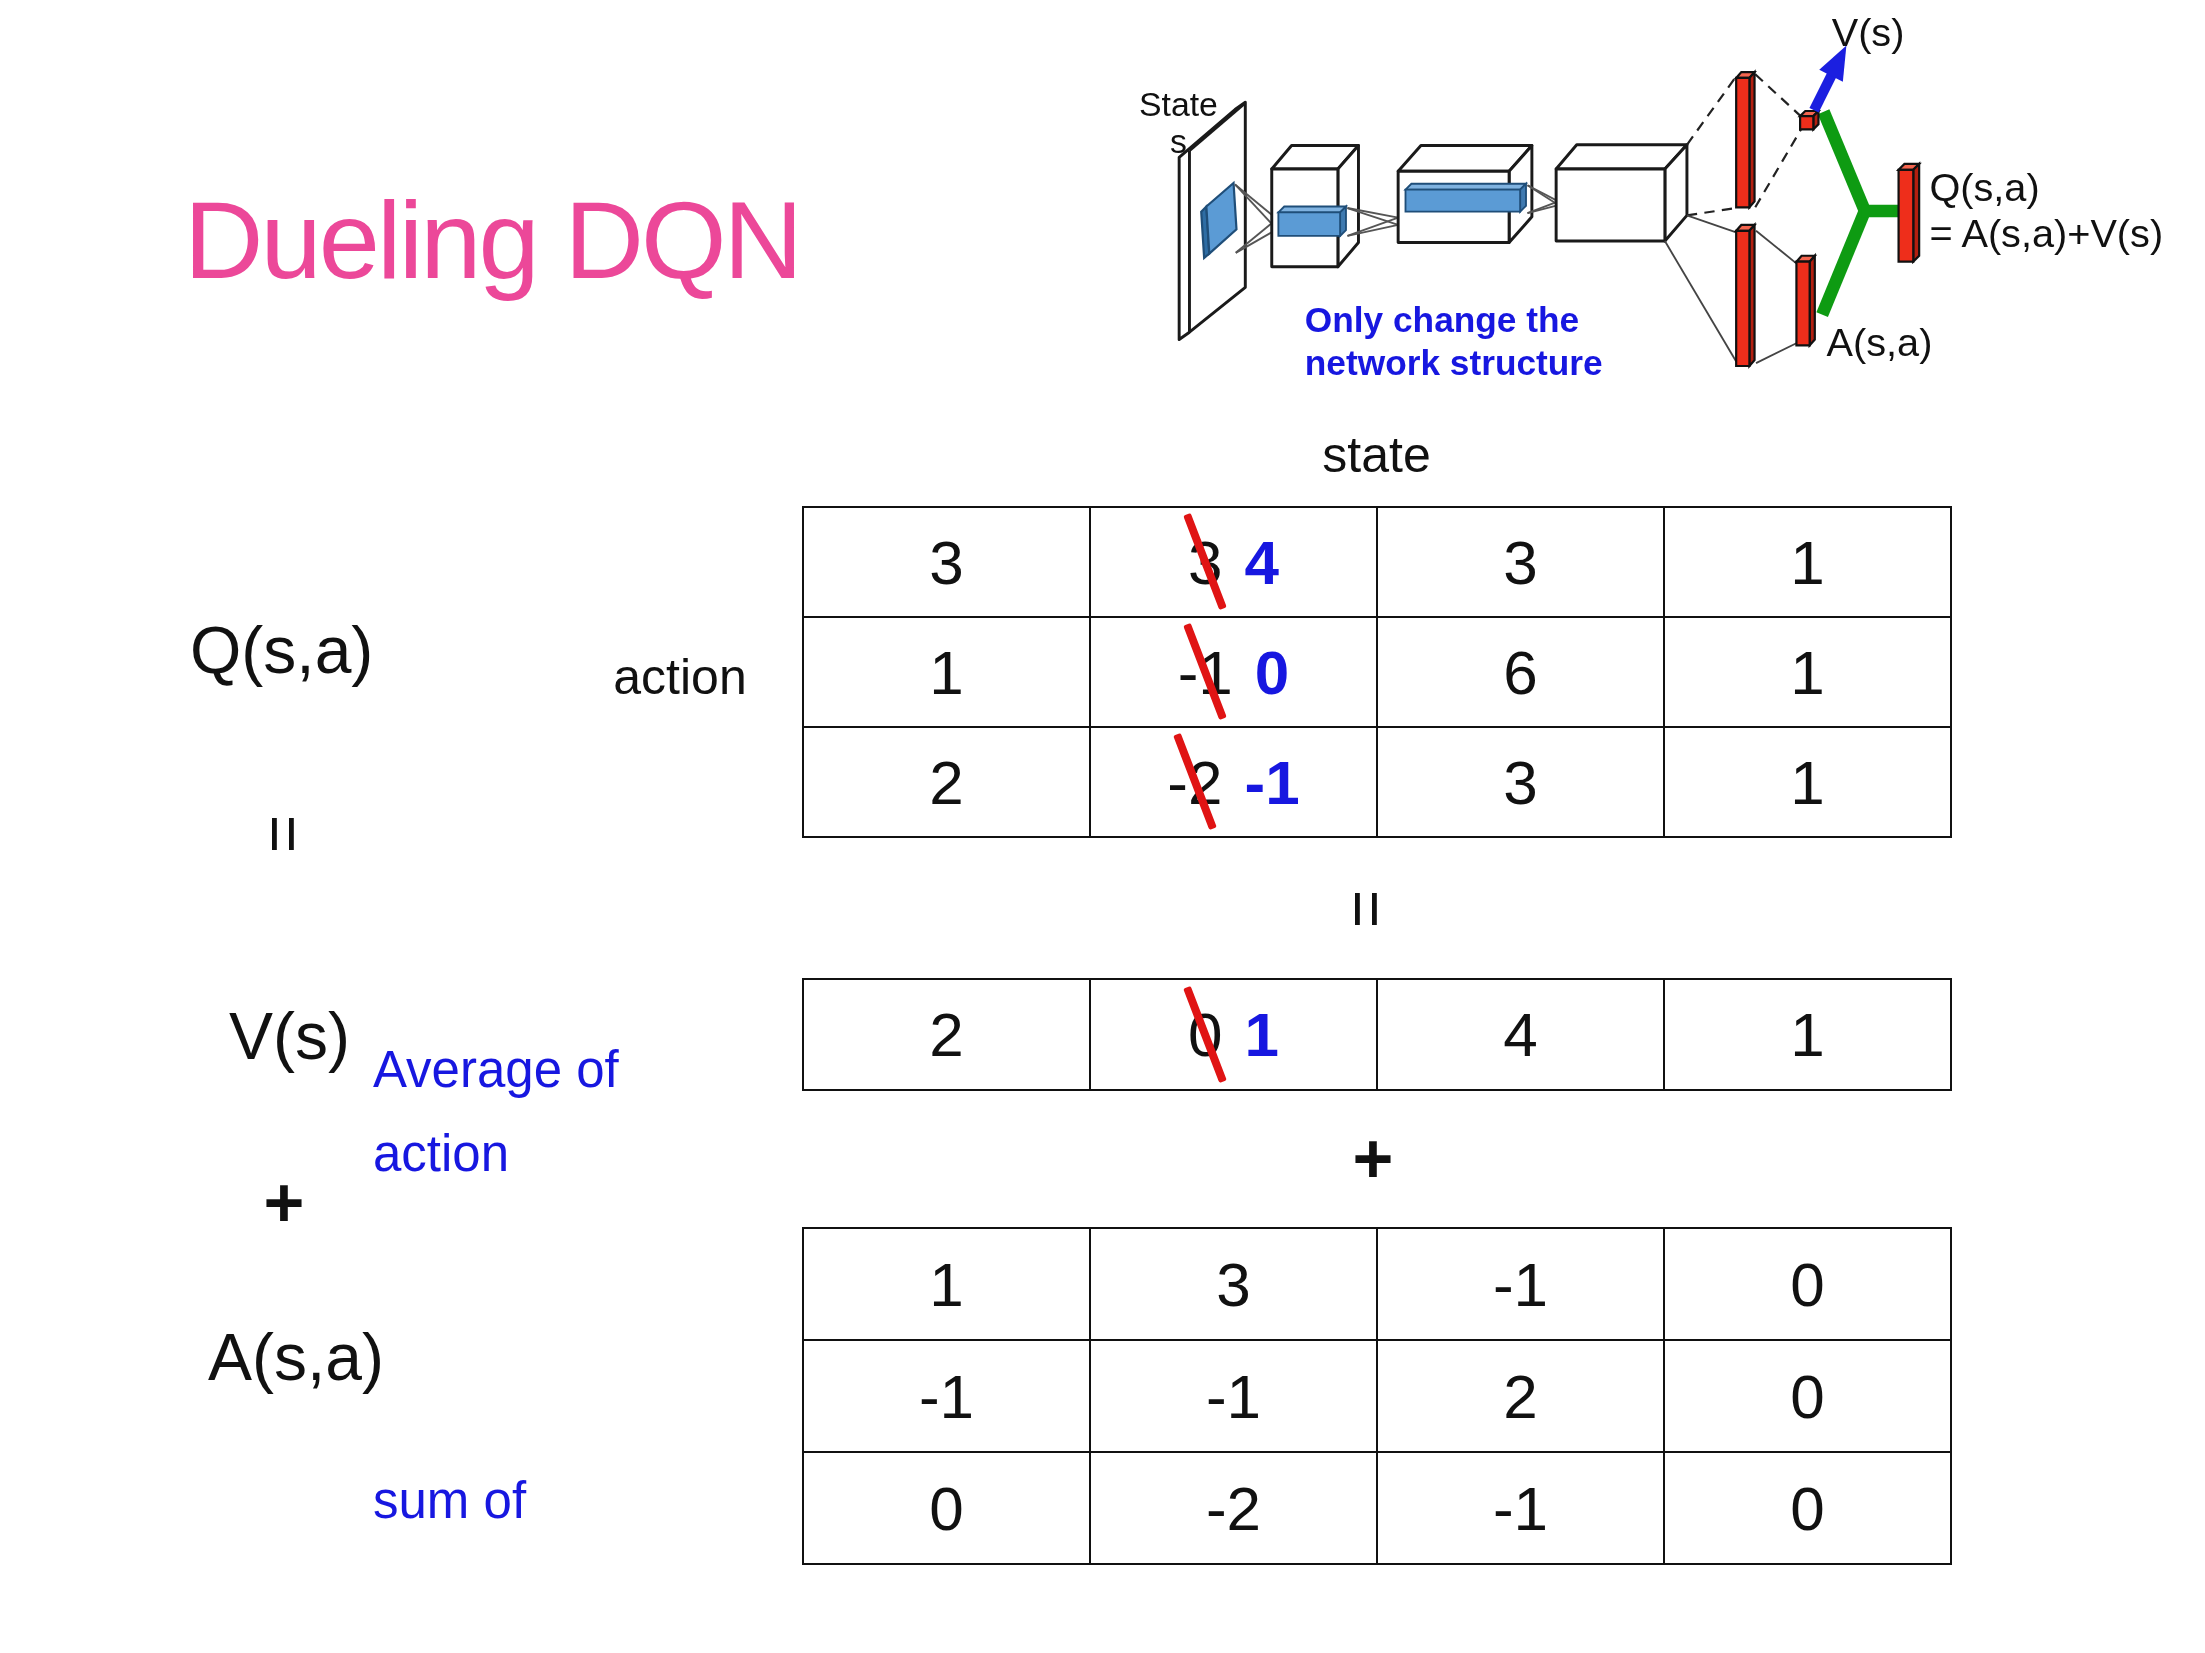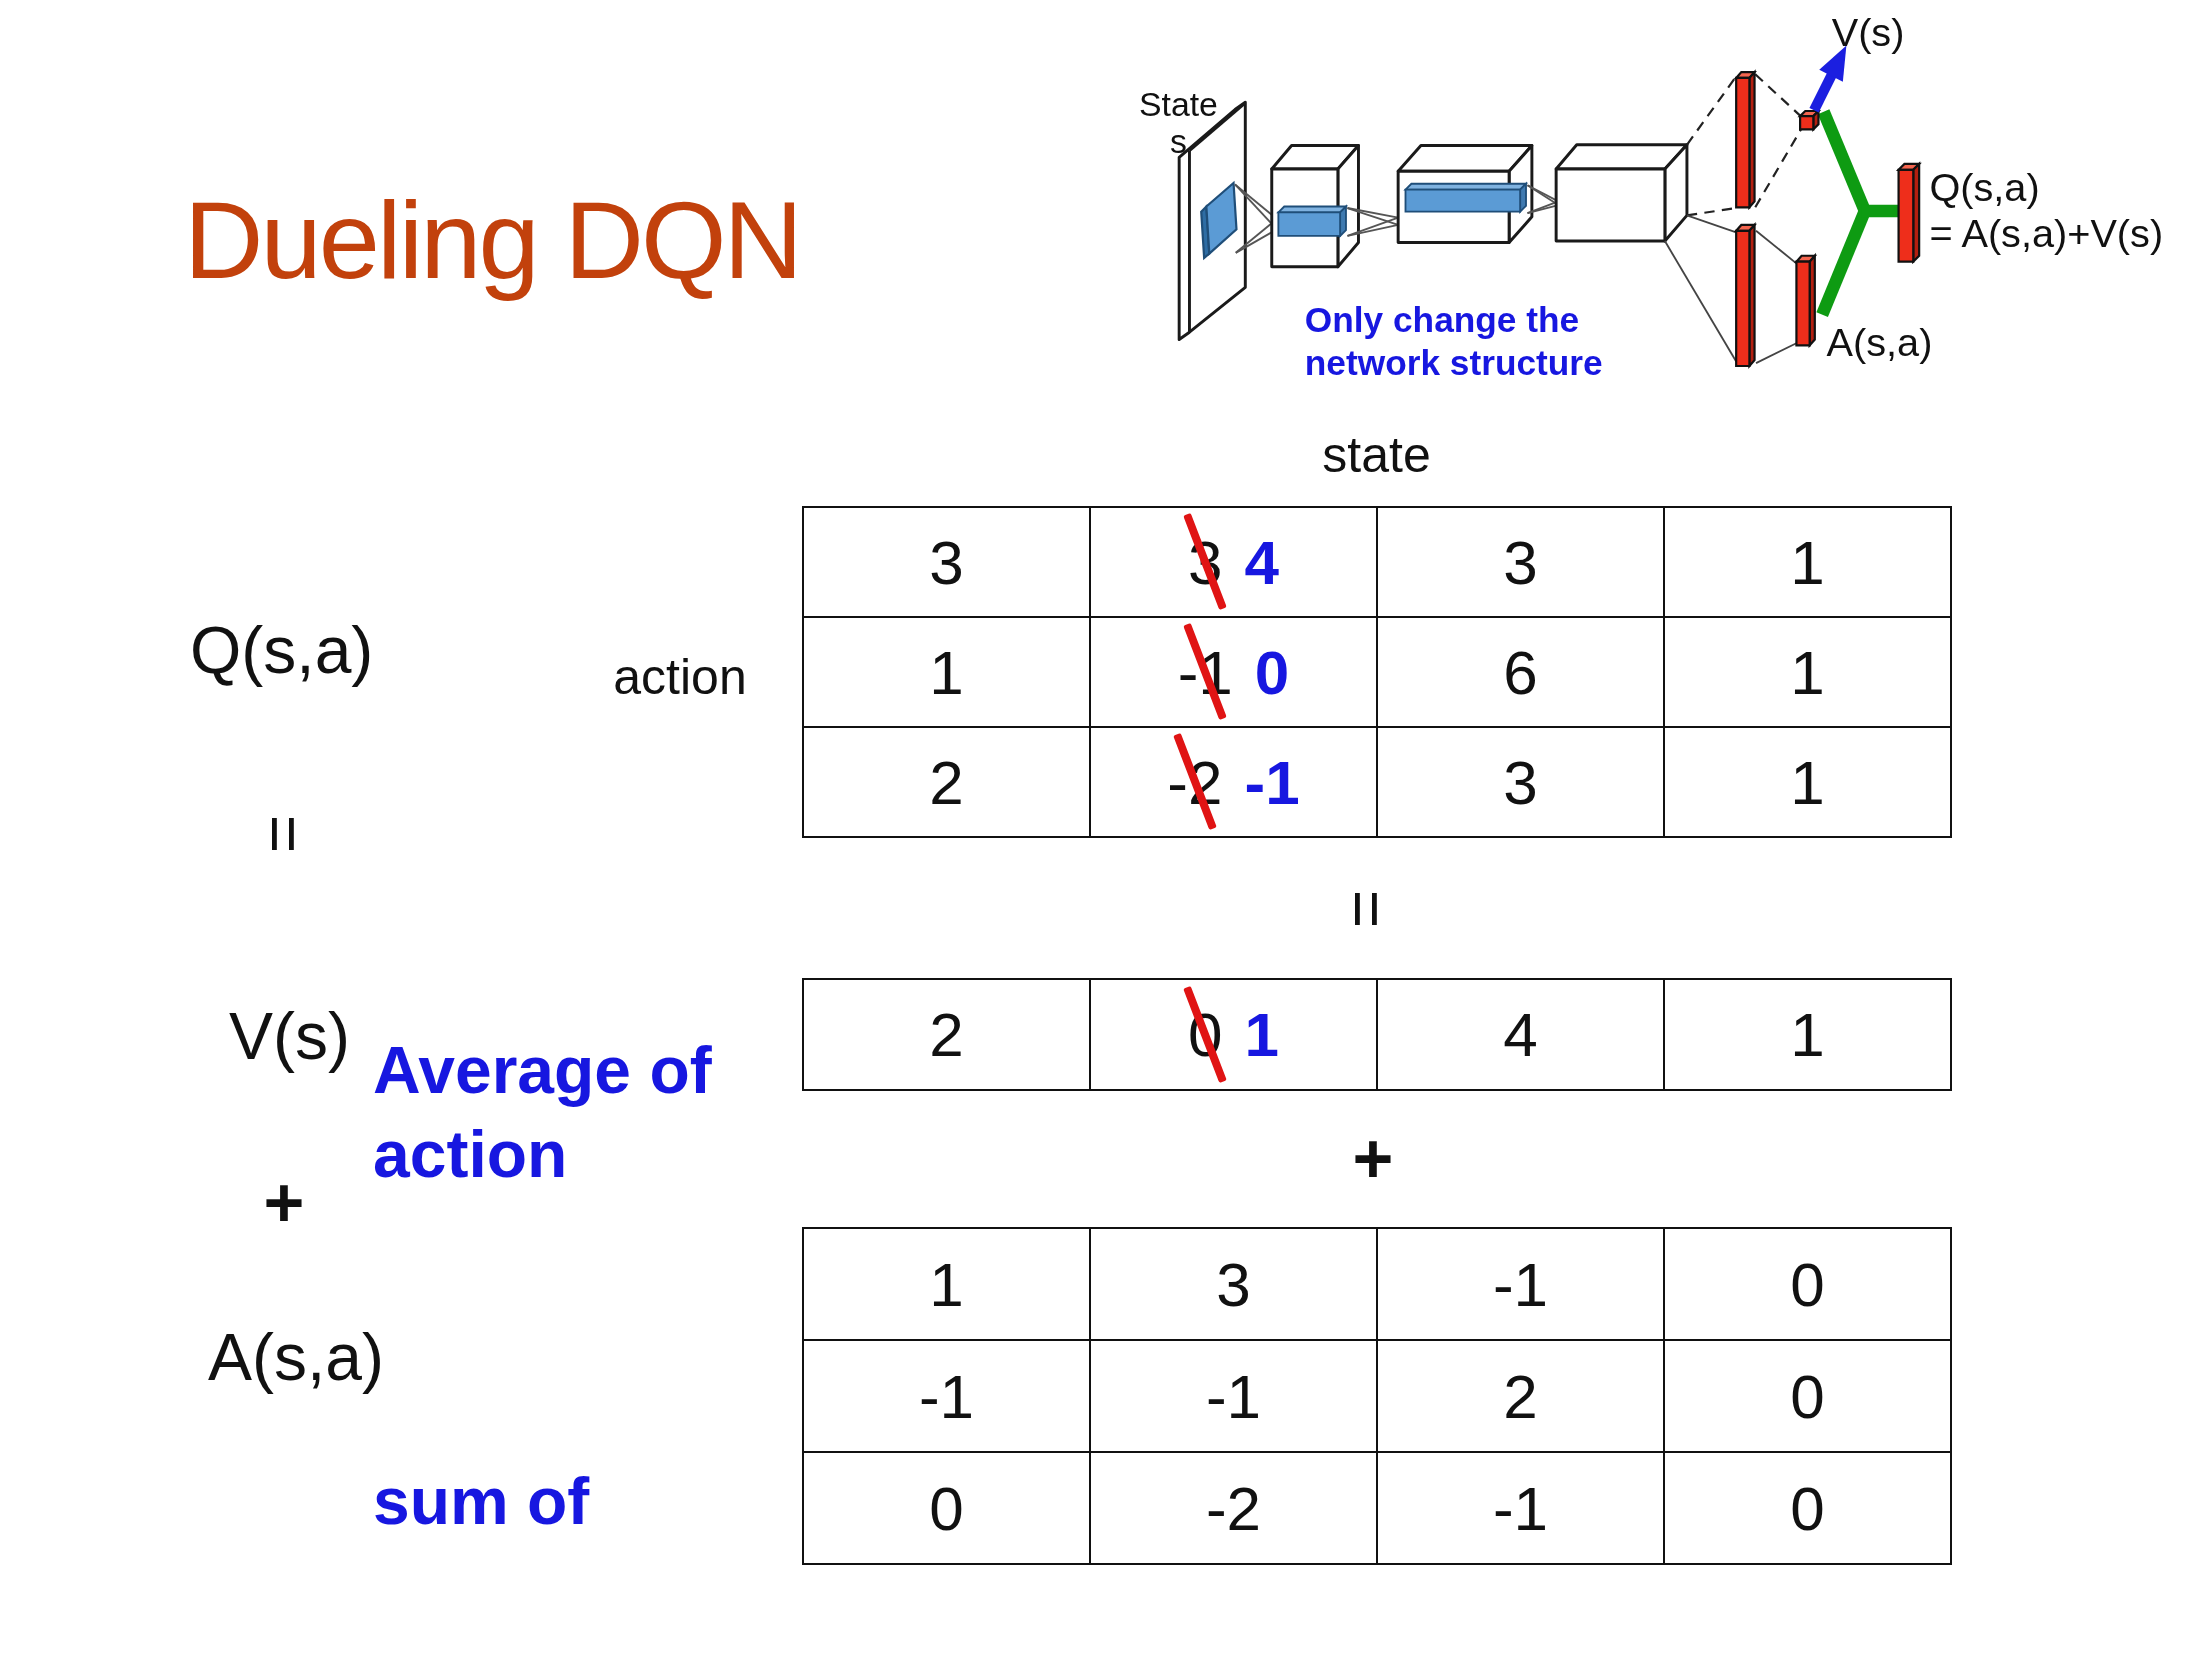--- a/index.html
+++ b/index.html
@@ -2,24 +2,24 @@
 <html style="--blue: #1717e0; --red: #e01414; --bar-red: #ee2e1b; --green: #0e9b12;font-size:11.8px"><head>
 <meta charset="utf-8">
 <style>
   :root{
     --blue:#1717e0; --red:#e01414; --bar-red:#ee2e1b; --green:#0e9b12; --ink:#111;
   }
   html,body{margin:0;padding:0;background:#fff;}
   .slide{position:relative;width:2205px;height:1654px;background:#ffffff;overflow:hidden;
          font-family:"Liberation Sans", sans-serif;color:var(--ink);}
   .abs{position:absolute;}
-  .title{font-size:110px;letter-spacing:-2.9px;line-height:1.05;color:#c2410c;}
+  .title{font-size:110px;letter-spacing:-2.9px;line-height:1.05;color:#ec4899;}
   .lbl{font-size:66px;}
   .lbl-mid{font-size:50px;}
-  .bluetxt{color:var(--blue);font-size:66px;line-height:84px;font-weight:700;}
+  .bluetxt{color:var(--blue);font-size:51px;line-height:84px;font-weight:400;}
   .rot-eq{font-size:66px;transform:rotate(90deg);transform-origin:center;}
   .plus{font-size:70px;font-weight:600;}
   .center-origin{transform:translate(-50%,-50%);}
   .center-origin.rot-eq{transform:translate(-50%,-50%) rotate(90deg);}
   
   .mtable{position:absolute;border-top:2.9px solid var(--ink);border-left:2.9px solid var(--ink);
           display:grid;grid-template-columns:repeat(4,287px);}
   .mtable .cell{border-right:2.9px solid var(--ink);border-bottom:2.9px solid var(--ink);
           box-sizing:border-box;display:flex;align-items:center;justify-content:center;
           gap:22px;font-size:62px;}

